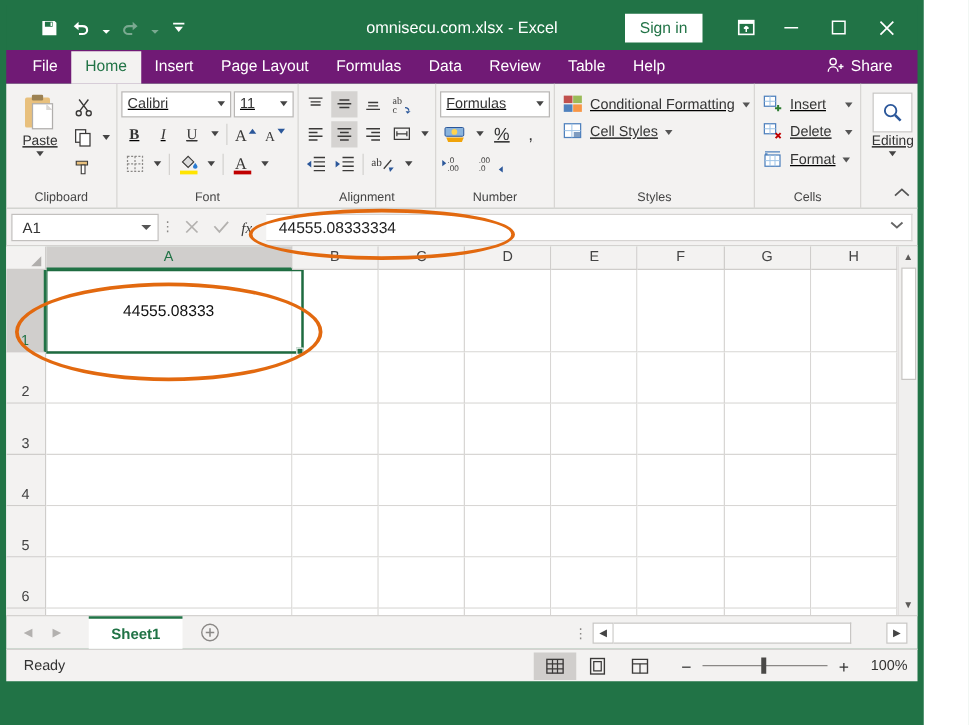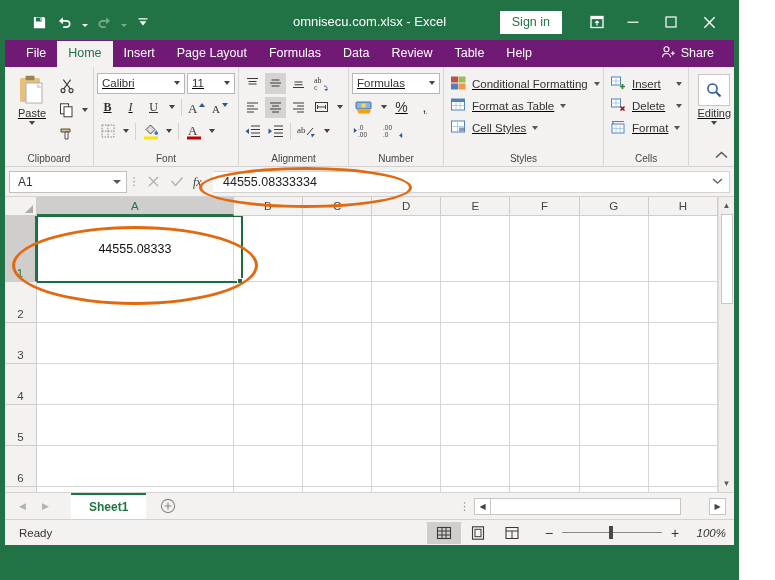--- a/index.html
+++ b/index.html
@@ -418,21 +418,21 @@
     width: 34px; height: 22px;
     display: flex; align-items: center; justify-content: center;
     color: #3b3a39;
   }
   .viewbtn.active { background: #d0cecc; }
   .zoomwrap { display: flex; align-items: center; gap: 7px; margin-left: 14px; }
   .zoom-minus, .zoom-plus { color: #333; font-size: 14px; width: 12px; text-align: center; }
   .zoom-track { position: relative; width: 100px; height: 14px; display: flex; align-items: center; }
   .zoom-line { width: 100%; height: 1px; background: #8a8886; }
   .zoom-thumb { position: absolute; left: 47px; width: 4px; height: 13px; background: #4a4947; }
-  .zoom-val { width: 38px; text-align: right; font-size: 11.5px; font-style: italic; }
+  .zoom-val { width: 38px; text-align: right; font-size: 11.5px; }
 
   
   .annot { position: absolute; pointer-events: none; z-index: 50; }
   .ell {
     position: absolute;
     border: 3px solid #e2690f;
     border-radius: 50%;
   }
 </style>
 </head>
@@ -758,31 +758,20 @@
                 <rect x="8.5" y="8.5" width="7" height="6" fill="#f79646"></rect>
               </svg>
           </span>
           <span>Conditional Formatting</span>
           <span class="tc"></span>
         </div>
         <div class="bigitem">
           <span>
             <svg width="17" height="16" viewBox="0 0 17 16">
                 <rect x="1.5" y="2" width="13" height="11" fill="#fff" stroke="#4f81bd" stroke-width="1"></rect>
-                <rect x="1.5" y="2" width="13" height="3" fill="#4f81bd"></rect>
-                <path stroke="#9dc3e6" stroke-width=".8" d="M1.5 8.5h13M6 5v8M10 5v8"></path>
-              </svg>
-          </span>
-          <span>Format as Table</span>
-          <span class="tc"></span>
-        </div>
-        <div class="bigitem">
-          <span>
-            <svg width="17" height="16" viewBox="0 0 17 16">
-                <rect x="1.5" y="2" width="13" height="11" fill="#fff" stroke="#4f81bd" stroke-width="1"></rect>
                 <path stroke="#9dc3e6" stroke-width=".8" d="M1.5 7.5h13M7.5 2v11"></path>
                 <path fill="#7f9cc0" d="M9 8.5h5v4H9z"></path>
               </svg>
           </span>
           <span>Cell Styles</span>
           <span class="tc"></span>
         </div>
       </div>
       <div class="rgroup-label">Styles</div>
     </div>

